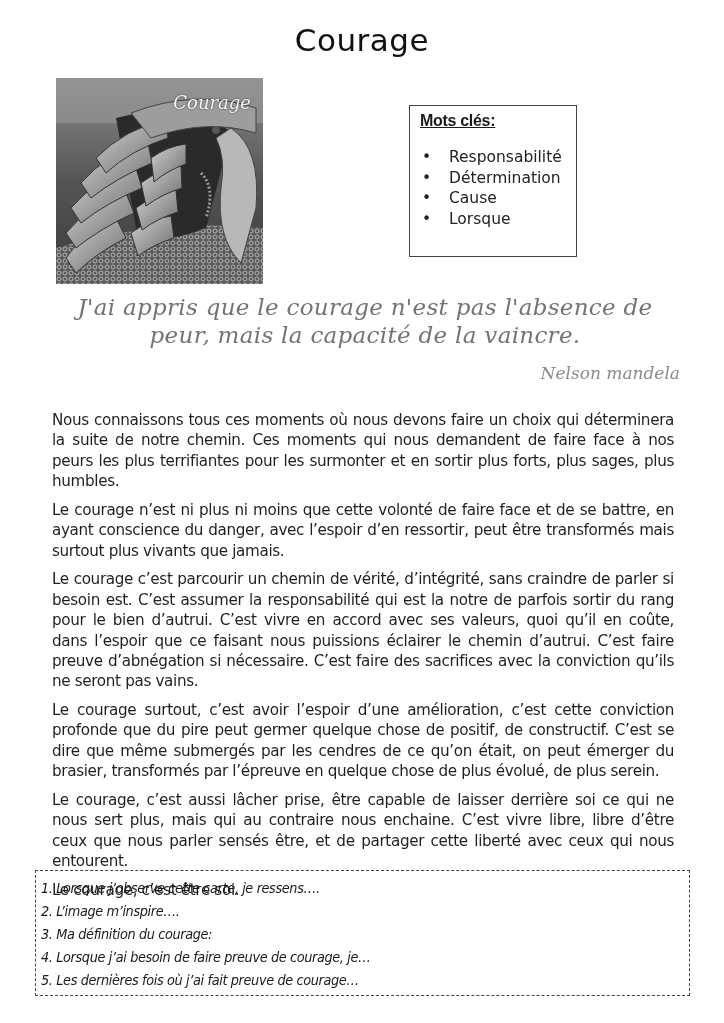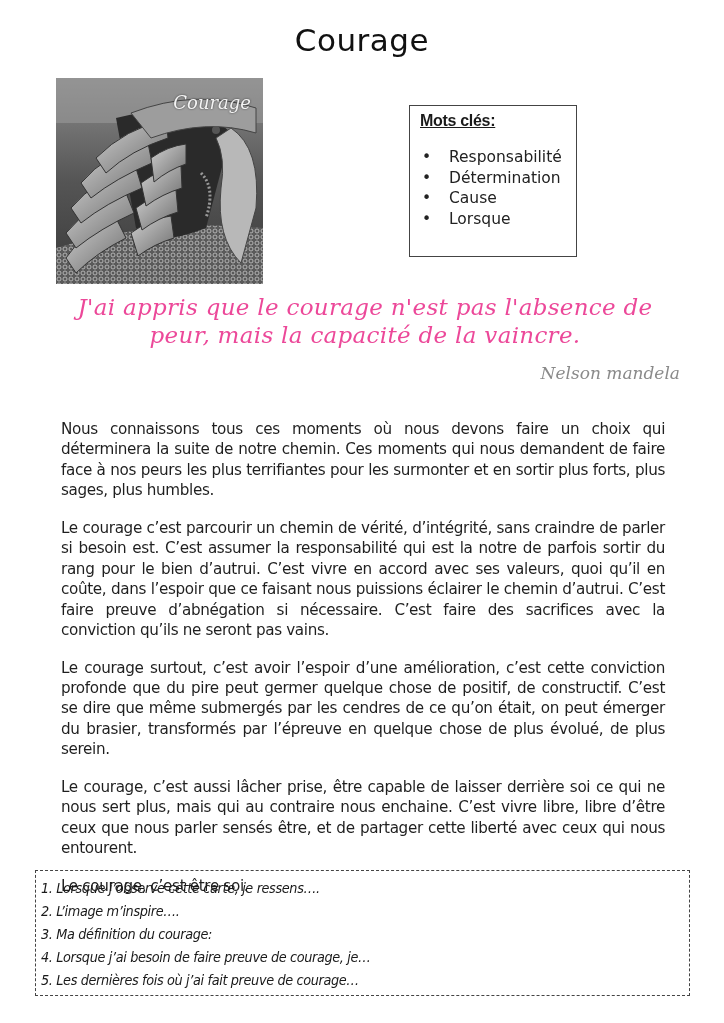--- a/index.html
+++ b/index.html
@@ -6,24 +6,24 @@
   body { width: 724px; height: 1023px; position: relative; overflow: hidden; color: #1a1a1a; font-family: "DejaVu Sans", sans-serif; }
   .title { position: absolute; left: 0; width: 724px; top: 22px; text-align: center; font-size: 31px; font-family: "DejaVu Sans", sans-serif; color: #111; letter-spacing: 0.5px; }
   .photo { position: absolute; left: 56px; top: 78px; width: 207px; height: 206px; overflow: hidden; background: #6a6a6a; }
   .photo svg { display: block; }
   .photo-caption { position: absolute; right: 12px; top: 14px; font-family: "DejaVu Serif", serif; font-style: italic; font-size: 18px; color: #f4f4f4; text-shadow: 0 0 2px #333; }
   .keywords { position: absolute; left: 409px; top: 105px; width: 168px; height: 152px; border: 1px solid #444; box-sizing: border-box; padding: 6px 10px; }
   .kw-heading { font-family: "Liberation Sans", sans-serif; font-weight: bold; font-size: 16px; text-decoration: underline; color: #1a1a1a; letter-spacing: -0.3px; margin: 0 0 17px 0; }
   .kw-list { list-style: none; margin: 0; padding: 0; }
   .kw-list li { font-family: "DejaVu Sans", sans-serif; font-size: 15.5px; line-height: 20.5px; color: #222; display: flex; }
   .kw-bullet { width: 27px; flex: none; padding-left: 2px; }
-  .quote { position: absolute; left: 60px; width: 610px; top: 293px; text-align: center; font-family: "DejaVu Serif", serif; font-style: italic; font-size: 23px; line-height: 28px; color: #ec4899; letter-spacing: 0.3px; }
+  .quote { position: absolute; left: 60px; width: 610px; top: 293px; text-align: center; font-family: "DejaVu Serif", serif; font-style: italic; font-size: 23px; line-height: 28px; color: #737373; letter-spacing: 0.3px; }
   .quote-author { position: absolute; right: 44px; top: 363px; font-family: "DejaVu Serif", serif; font-style: italic; font-size: 17px; color: #8a8a8a; margin-left: 10px; }
   .body-text { position: absolute; left: 44px; width: 638px; top: 402px; font-family: "DejaVu Sans", sans-serif; font-size: 15.2px; line-height: 20.45px; color: #1f1f1f; }
-  .body-text p { margin: 17px; text-align: justify; text-align-last: left; letter-spacing: -0.35px; }
+  .body-text p { margin: 8px; text-align: justify; text-align-last: left; letter-spacing: -0.35px; }
   .questions { position: absolute; left: 35px; top: 870px; width: 655px; height: 126px; border: 1px dashed #444; box-sizing: border-box; padding: 6px 0 0 5px; font-style: italic; }
   .questions div { font-family: "DejaVu Sans", sans-serif; font-size: 14px; line-height: 23px; color: #1a1a1a; letter-spacing: -0.4px; transform: scaleX(0.92); transform-origin: left center; white-space: nowrap; }
 </style>
 </head>
 <body>
 
 <div class="title">Courage</div>
 
 <div class="photo">
   <svg width="207" height="206" viewBox="0 0 207 206">
@@ -85,20 +85,21 @@
         <span>Lorsque</span>
       </li>
   </ul>
 </div>
 
 <div class="quote">J'ai appris que le courage n'est pas l'absence de peur, mais la capacité de la vaincre.</div>
 <div class="quote-author">Nelson mandela</div>
 
 <div class="body-text">
   <p>Nous connaissons tous ces moments où nous devons faire un choix qui déterminera la suite de notre chemin. Ces moments qui nous demandent de faire face à nos peurs les plus terrifiantes pour les surmonter et en sortir plus forts, plus sages, plus humbles.</p>
+  <p>Le courage n’est ni plus ni moins que cette volonté de faire face et de se battre, en ayant conscience du danger, avec l’espoir d’en ressortir, peut être transformés mais surtout plus vivants que jamais.</p>
   <p>Le courage c’est parcourir un chemin de vérité, d’intégrité, sans craindre de parler si besoin est. C’est assumer la responsabilité qui est la notre de parfois sortir du rang pour le bien d’autrui. C’est vivre en accord avec ses valeurs, quoi qu’il en coûte, dans l’espoir que ce faisant nous puissions éclairer le chemin d’autrui. C’est faire preuve d’abnégation si nécessaire. C’est faire des sacrifices avec la conviction qu’ils ne seront pas vains.</p>
   <p>Le courage surtout, c’est avoir l’espoir d’une amélioration, c’est cette conviction profonde que du pire peut germer quelque chose de positif, de constructif. C’est se dire que même submergés par les cendres de ce qu’on était, on peut émerger du brasier, transformés par l’épreuve en quelque chose de plus évolué, de plus serein.</p>
   <p>Le courage, c’est aussi lâcher prise, être capable de laisser derrière soi ce qui ne nous sert plus, mais qui au contraire nous enchaine. C’est vivre libre, libre d’être ceux que nous parler sensés être, et de partager cette liberté avec ceux qui nous entourent.</p>
   <p>Le courage, c’est être soi.</p>
 </div>
 
 <div class="questions">
   <div>1. Lorsque j’observe cette carte, je ressens….</div>
   <div>2. L’image m’inspire….</div>
   <div>3. Ma définition du courage:</div>

